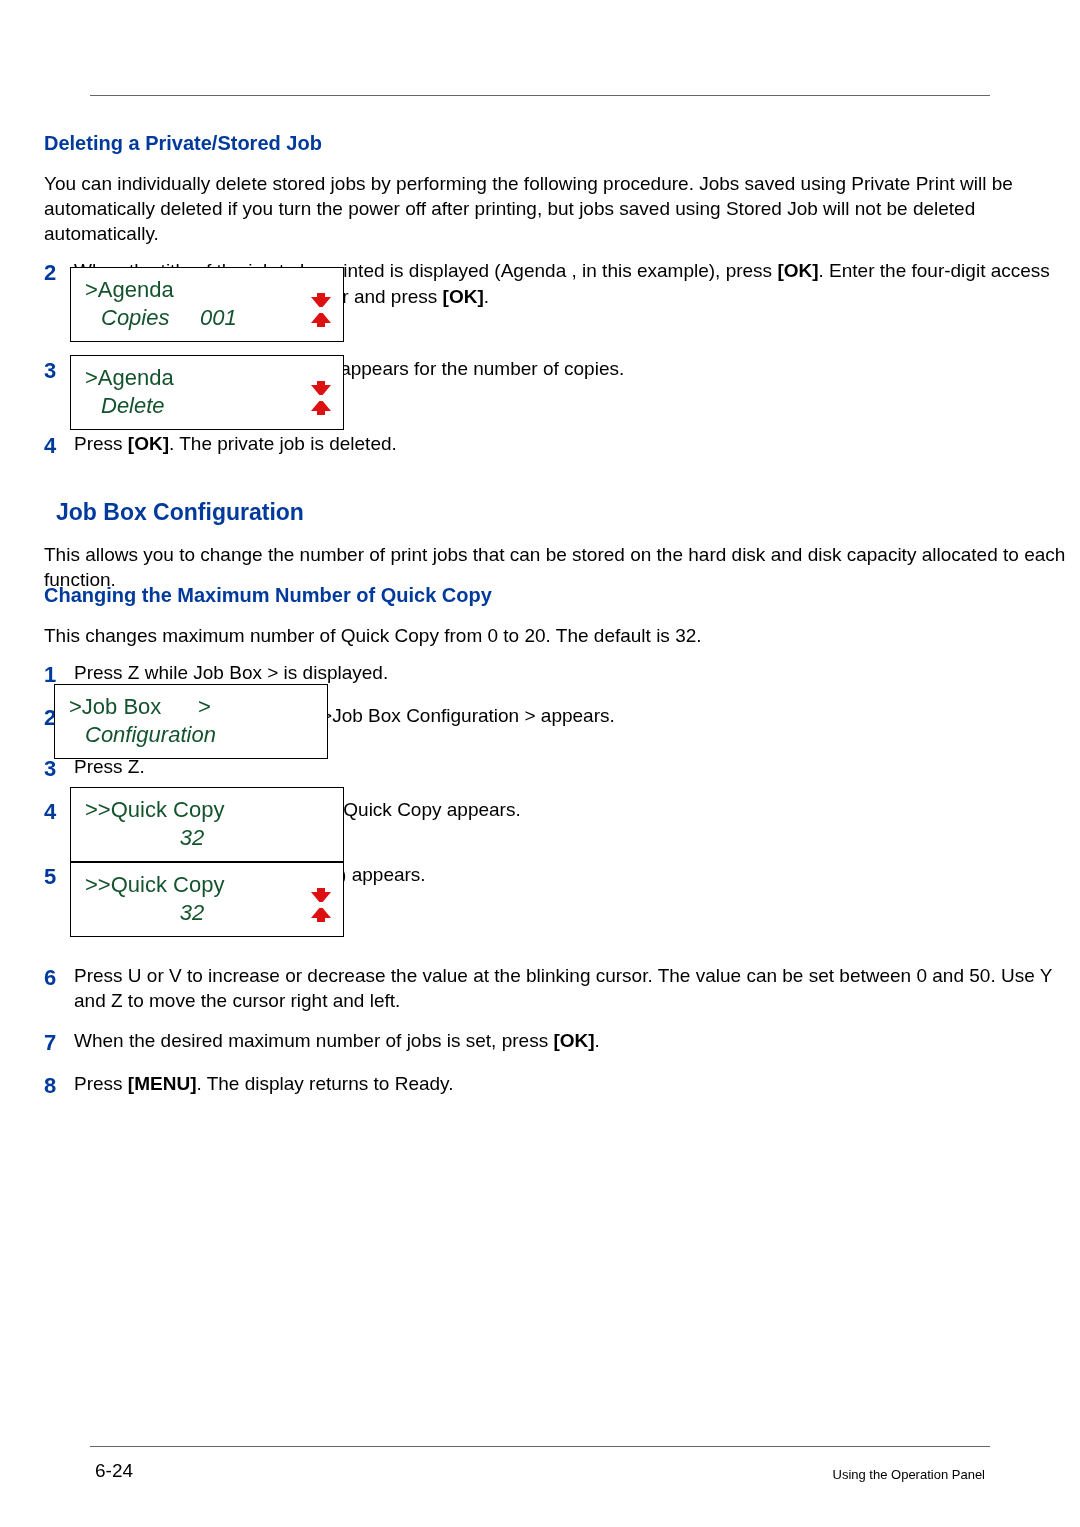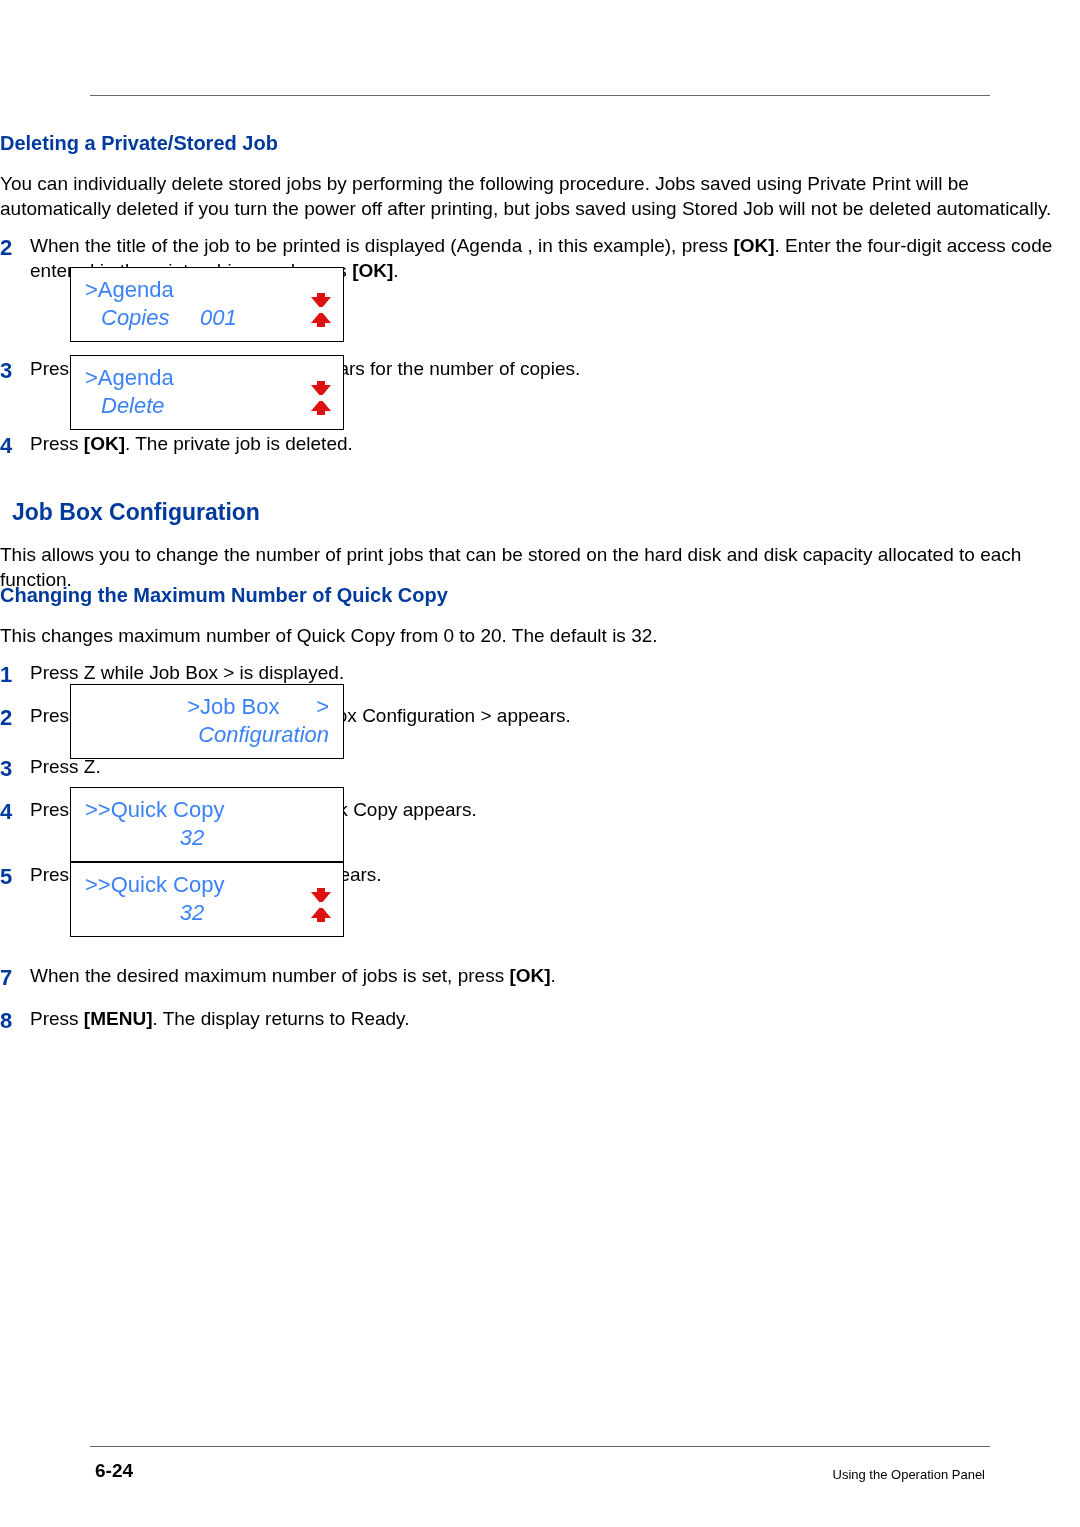--- a/index.html
+++ b/index.html
@@ -9,40 +9,40 @@
     font-size:19px;
     color:#000;
     position:relative;
   }
   .page-frame{
     position:absolute;
     left:90px; right:90px; top:95px; bottom:80px;
     border-top:1.5px solid #666;
     border-bottom:1.5px solid #666;
   }
-  .footer-left{position:absolute;left:95px;bottom:45px;font-size:19px;color:#000;font-weight:bold;}
+  .footer-left{position:absolute;left:95px;bottom:45px;font-size:19px;color:#000;}
   .footer-right{position:absolute;right:95px;bottom:45px;font-size:13px;color:#000;}
-  .col-right{position:absolute;left:367px;right:92px;}
+  .col-right{position:absolute;left:367px;right:92px;padding-left:44px;}
 
   .h4{color:#003a9c;font-weight:bold;font-size:20px;margin:0 0 14px 0;}
   .h3{color:#003a9c;font-weight:bold;font-size:23px;margin:0 0 14px 12px;}
   p{margin:0 0 12px 0;line-height:1.33;}
   strong{font-weight:bold;}
 
   .num{color:#003a9c;font-weight:bold;font-size:22px;display:inline-block;width:30px;vertical-align:top;}
   .step{margin:0 0 14px 0;line-height:1.33;}
   .step .body{display:inline-block;vertical-align:top;width:calc(100% - 34px);}
 
   
   .lcd{
     border:1.5px solid #000;
     width:244px;
     position:relative;
     font-size:22px;
-    color:#3b82f6;
+    color:#14532d;
     padding:8px 14px 10px 14px;
     line-height:1.25;
     background:#fff;
   }
   .updn{position:absolute;right:10px;}
   .lcd .l2{display:block;font-style:italic;}
   .lcd .indent{padding-left:16px;}
 
   .sec{position:absolute;left:0;right:0;}
 </style>
@@ -80,20 +80,21 @@
 <div class="col-right sec" style="top:754px;">
   <div class="step"><span class="num">3</span><span class="body">Press  Z.</span></div>
   <div class="step"><span class="num">4</span><span class="body">Press  U  or  V  repeatedly until &gt;&gt;Quick Copy    appears.</span></div>
 </div>
 
 <div class="col-right sec" style="top:862px;">
   <div class="step"><span class="num">5</span><span class="body"><span>Press </span><strong>[OK]</strong><span>. A blinking cursor (_) appears.</span></span></div>
 </div>
 
 <div class="col-right sec" style="top:963px;">
+  <div class="step"><span class="num">6</span><span class="body">Press  U or  V to increase or decrease the value at the blinking cursor. The value can be set between 0 and 50. Use  Y and  Z to move the cursor right and left.</span></div>
   <div class="step"><span class="num">7</span><span class="body"><span>When the desired maximum number of jobs is set, press </span><strong>[OK]</strong><span>.</span></span></div>
   <div class="step"><span class="num">8</span><span class="body"><span>Press </span><strong>[MENU]</strong><span>. The display returns to Ready.</span></span></div>
 </div>
 
 <div style="position:absolute;left:70px;top:267px;">
   <div class="lcd">
     <span>&gt;Agenda</span>
     <span class="l2"><span class="indent">Copies</span>&nbsp;&nbsp;&nbsp;&nbsp;&nbsp;<span>001</span></span>
     <span class="updn" style="top:18px;">
       <svg width="24" height="14" viewBox="0 0 24 14">
@@ -118,21 +119,21 @@
         </svg>
     </span>
     <span class="updn" style="top:38px;">
       <svg width="24" height="14" viewBox="0 0 24 14">
           <path d="M12 0 L22 12 L16 12 L16 18 L8 18 L8 12 L2 12 Z" fill="#d11" transform="translate(0,-2)"></path>
         </svg>
     </span>
   </div>
 </div>
 
-<div style="position:absolute;left:70px;top:684px;text-align:right;">
+<div style="position:absolute;left:54px;top:684px;">
   <div class="lcd">
     <span style="white-space:pre;">&gt;Job Box      &gt;</span>
     <span class="l2 indent">Configuration</span>
   </div>
 </div>
 
 <div style="position:absolute;left:70px;top:787px;">
   <div class="lcd">
     <span>&gt;&gt;Quick Copy</span>
     <span class="l2" style="text-align:center;display:block;padding-right:30px;">32</span>

